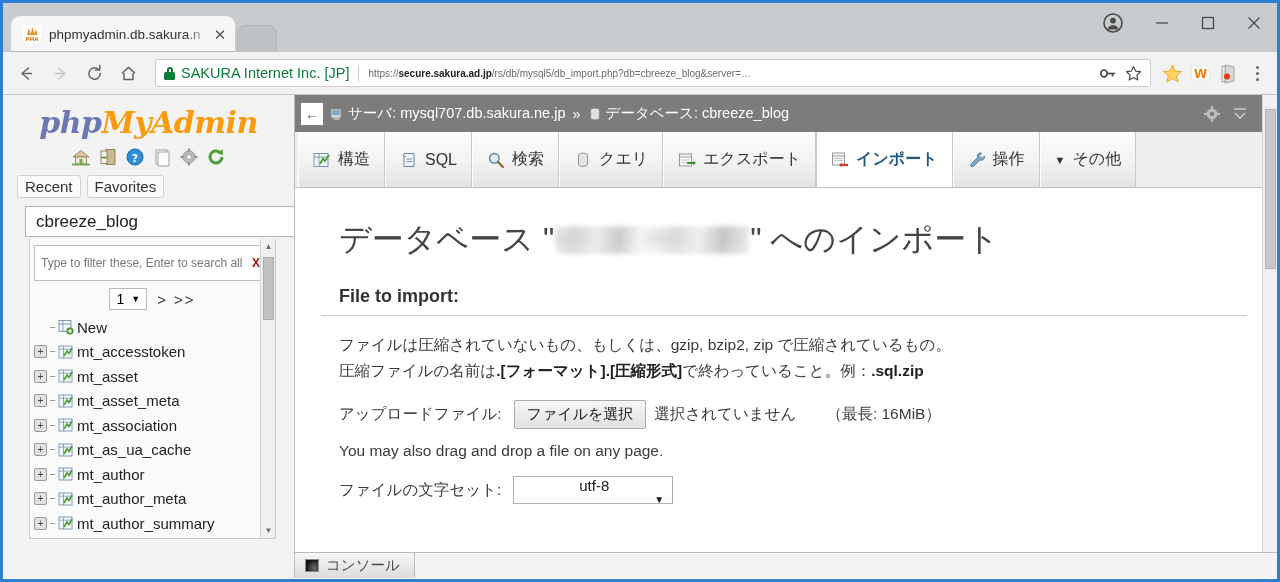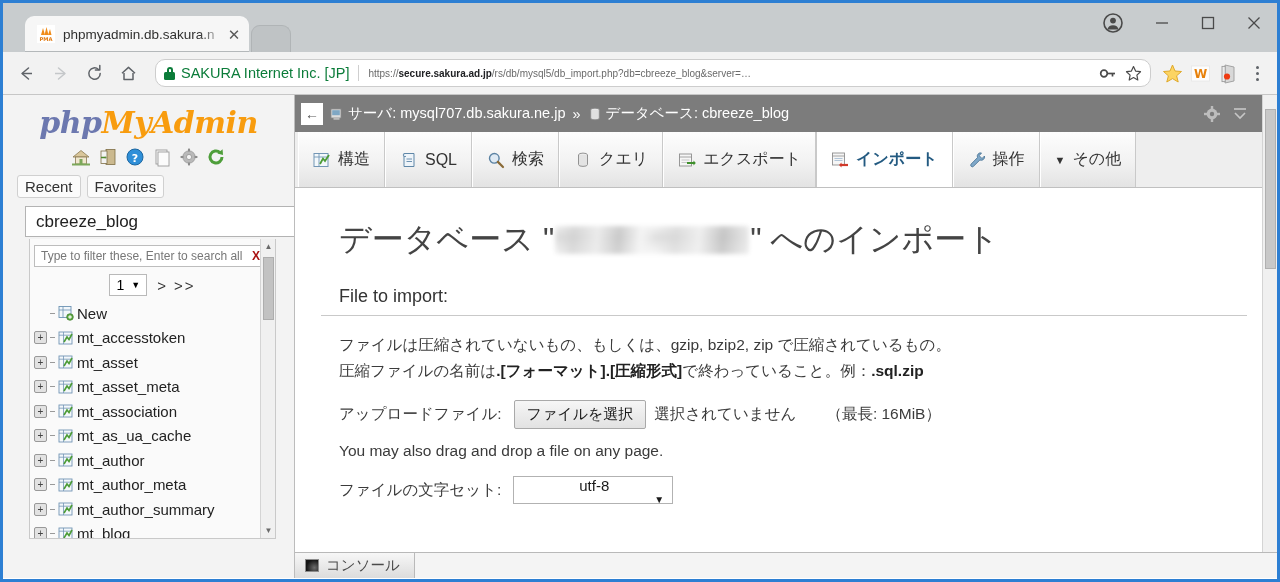--- a/index.html
+++ b/index.html
@@ -20,21 +20,21 @@
     border-top: 3px solid #2d7fd3;
     background: #ffffff;
   }
   .titlebar {
     height: 49px;
     background: #c8ccce;
     position: relative;
     display: flex;
     align-items: flex-end;
   }
-  .tabstrip { display: flex; align-items: flex-end; padding-left: 22px; height: 100%; }
+  .tabstrip { display: flex; align-items: flex-end; padding-left: 8px; height: 100%; }
   .tab {
     position: relative;
     height: 36px;
     min-width: 224px;
     background: #f6f6f6;
     border-top-left-radius: 9px;
     border-top-right-radius: 9px;
     display: flex;
     align-items: center;
     padding: 0 6px 0 12px;
@@ -87,21 +87,21 @@
   .navbtn {
     width: 30px; height: 30px; margin-right: 4px;
     display: flex; align-items: center; justify-content: center;
     color: #5f6368;
   }
   .navbtn.disabled { color: #c4c7c9; }
   .omnibox {
     flex: 1; height: 28px;
     background: #ffffff;
     border: 1px solid #cdcdcd;
-    border-radius: 10px;
+    border-radius: 2px;
     display: flex; align-items: center;
     margin: 0 6px 0 8px;
     padding: 0 6px 0 8px;
     min-width: 0;
   }
   .lock-ico { width: 11px; height: 13px; position: relative; flex: 0 0 11px; margin-right: 6px; }
   .lock-ico .body { position: absolute; bottom: 0; left: 0; width: 11px; height: 8px; background: #0b7c39; border-radius: 1.5px; }
   .lock-ico .shackle { position: absolute; top: 0; left: 2.5px; width: 6px; height: 6px; border: 2px solid #0b7c39; border-bottom: none; border-top-left-radius: 4px; border-top-right-radius: 4px; }
   .secure-org { font-size: 14.5px; color: #0b7c39; white-space: nowrap; }
   .omni-sep { width: 1px; height: 16px; background: #cfcfcf; margin: 0 9px; flex: 0 0 1px; }
@@ -158,21 +158,21 @@
     margin: 2px 18px 0 26px;
     border: 1px solid #c9c9c9;
     border-top: none;
     background: #fafafa;
     height: 300px;
     position: relative;
     overflow: hidden;
   }
   .filter-row { padding: 6px 8px 0 4px; display: flex; }
   .filter-box {
-    flex: 1; height: 22px;
+    flex: 1; height: 36px;
     border: 1px solid #bdbdbd; background: #fff;
     display: flex; align-items: center;
     padding: 0 6px;
   }
   .filter-box .ph { font-size: 12px; color: #777; flex: 1; }
   .filter-box .xbtn { font-size: 12px; font-weight: bold; color: #a11; }
   .pager { display: flex; align-items: center; justify-content: center; gap: 10px; padding: 7px 0 4px; }
   .pager .sel {
     border: 1px solid #b9b9b9; background: #fff;
     font-size: 14px; padding: 2px 6px;
@@ -251,21 +251,21 @@
     display: inline-block; width: 194px; height: 28px;
     margin: 0 1px;
     background:
       linear-gradient(95deg, rgba(255,255,255,0) 0%, rgba(200,200,200,.55) 10%, rgba(236,236,236,.9) 22%, rgba(186,186,186,.6) 33%, rgba(245,245,245,.95) 44%, rgba(255,255,255,0) 52%, rgba(210,210,210,.5) 62%, rgba(240,240,240,.9) 74%, rgba(178,178,178,.6) 86%, rgba(238,238,238,.85) 100%),
       linear-gradient(to bottom, #f2f2f2 0%, #dedede 40%, #ececec 72%, #f7f7f7 100%);
     filter: blur(2.2px);
     border-radius: 2px;
     position: relative; top: 4px;
   }
   .sect-h {
-    font-size: 18px; font-weight: normal; color: #333;
+    font-size: 18px; font-weight: bold; color: #333;
     padding: 24px 0 8px 18px;
     border-bottom: 1px solid #c9c9c9;
     margin: 0 4px 0 0;
   }
   .note {
     padding: 16px 0 0 18px;
     font-size: 15.5px; color: #3b3b3b; line-height: 26px;
   }
   .note b { color: #222; }
   .frow { display: flex; align-items: center; padding: 16px 0 0 18px; font-size: 15.5px; color: #3b3b3b; }

